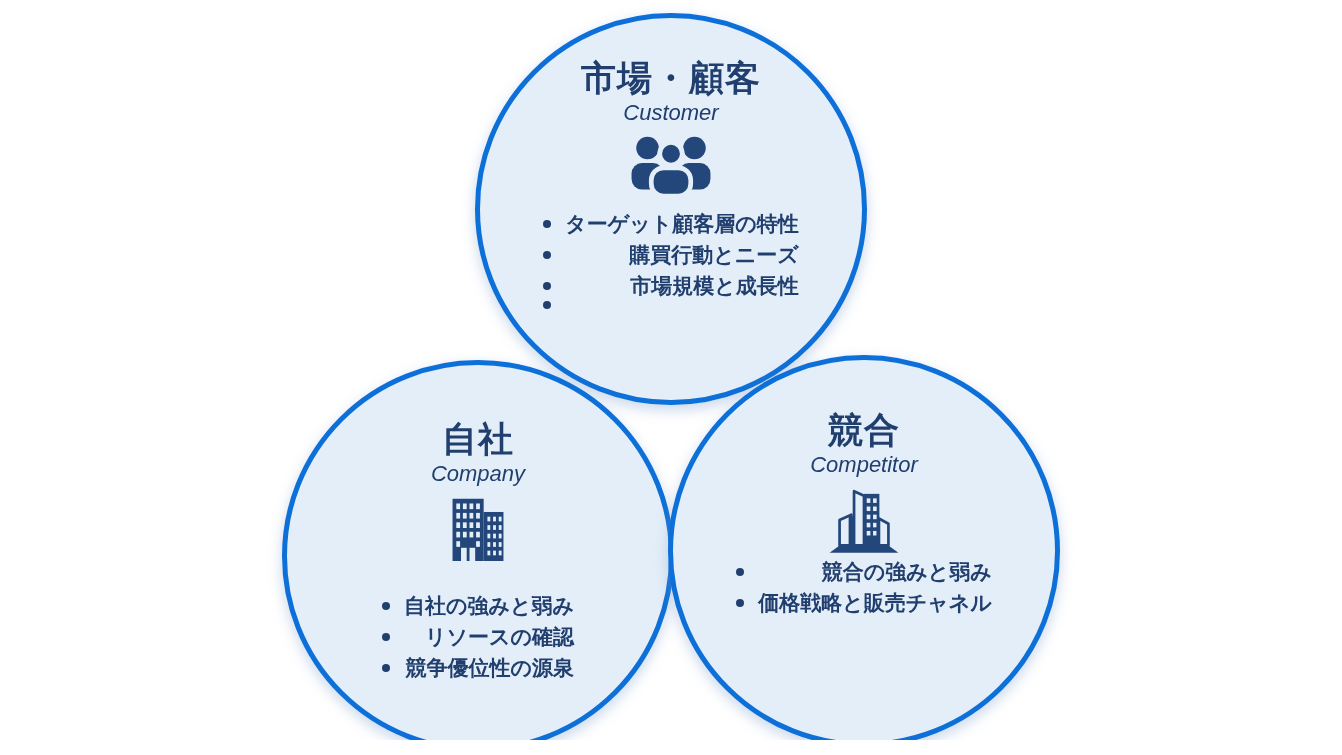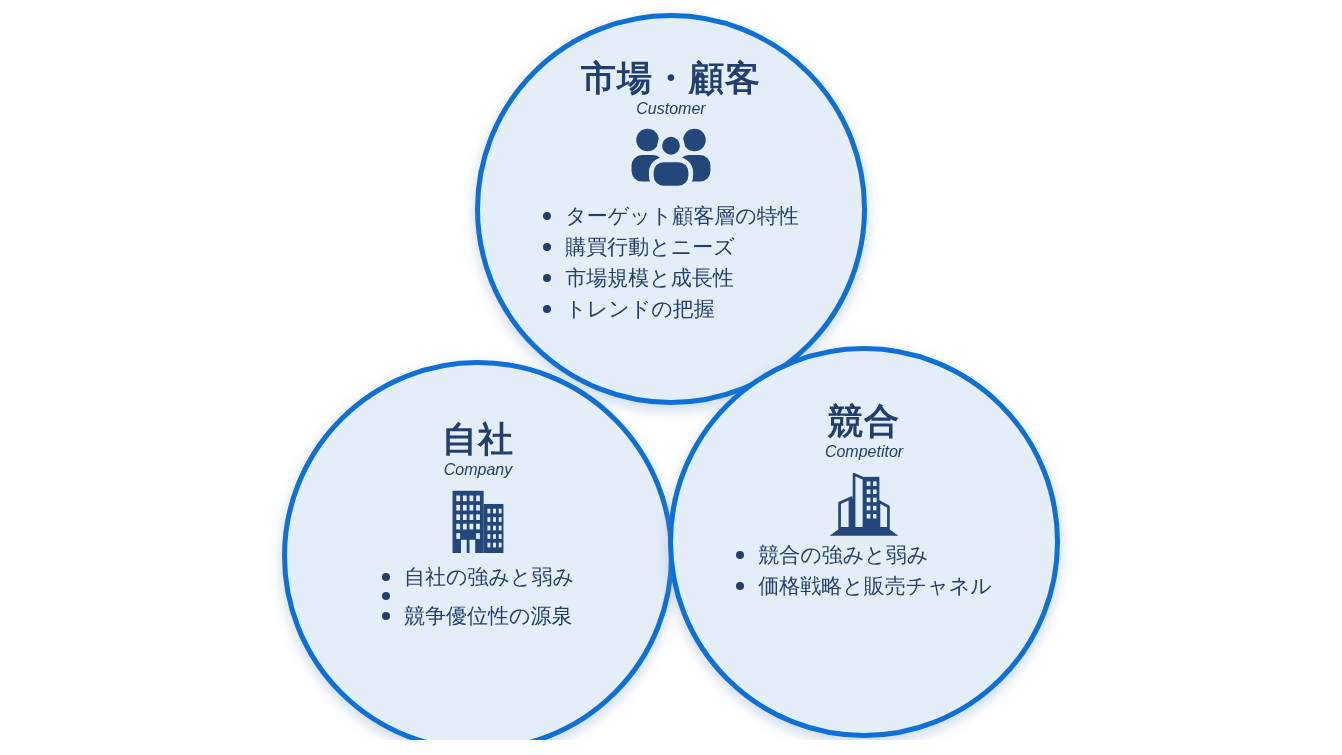--- a/index.html
+++ b/index.html
@@ -24,29 +24,29 @@
     border-radius:50%;
     background:var(--fill);
     box-shadow:0 5px 14px rgba(120,155,205,.40);
     display:flex;
     flex-direction:column;
     align-items:center;
     color:var(--navy);
   }
   .circle.customer{left:475px;top:13px;padding-top:40px;}
   .circle.company{left:282px;top:360px;padding-top:54px;}
-  .circle.competitor{left:668px;top:346px;padding-top:50px;}
+  .circle.competitor{left:668px;top:355px;padding-top:50px;}
   .title{
     font-size:35px;
     font-weight:700;
     letter-spacing:1px;
     line-height:1.15;
   }
   .subtitle{
-    font-size:16px;
+    font-size:22px;
     font-style:italic;
     font-weight:500;
     margin-top:2px;
   }
   .icon{
     margin-top:8px;
     display:flex;
     align-items:center;
     justify-content:center;
     color:#24477b;
@@ -54,33 +54,34 @@
   .bullets{
     list-style:none;
     display:flex;
     flex-direction:column;
     gap:0;
   }
   .bullets li{
     display:flex;
     align-items:center;
     font-size:21px;
-    font-weight:400;
+    font-weight:700;
     line-height:31px;
     white-space:nowrap;
+    justify-content:space-between;
   }
   .dot{
     width:8px;height:8px;
     border-radius:50%;
     background:var(--navy);
     margin-right:14px;
     flex:0 0 auto;
   }
   .customer .bullets{margin-top:12px;}
-  .company .bullets{margin-top:8px;}
+  .company .bullets{margin-top:29px;}
 </style>
 </head>
 <body>
 
 <div class="canvas">
 
   <div class="circle customer">
     <div class="title">市場・顧客</div>
     <div class="subtitle">Customer</div>
     <div class="icon">
@@ -105,21 +106,20 @@
       <li>
           <span class="dot"></span>
           <span>購買行動とニーズ</span>
         </li>
       <li>
           <span class="dot"></span>
           <span>市場規模と成長性</span>
         </li>
       <li>
           <span class="dot"></span>
-          <span>トレンドの把握</span>
         </li>
     </ul>
   </div>
 
   <div class="circle company">
     <div class="title">自社</div>
     <div class="subtitle">Company</div>
     <div class="icon">
       <svg width="58" height="66" viewBox="0 0 60 70" aria-hidden="true">
         <g fill="currentColor">
@@ -165,20 +165,21 @@
         </g>
       </svg>
     </div>
     <ul class="bullets">
       <li>
           <span class="dot"></span>
           <span>自社の強みと弱み</span>
         </li>
       <li>
           <span class="dot"></span>
+          <span>リソースの確認</span>
         </li>
       <li>
           <span class="dot"></span>
           <span>競争優位性の源泉</span>
         </li>
     </ul>
   </div>
 
   <div class="circle competitor">
     <div class="title">競合</div>

